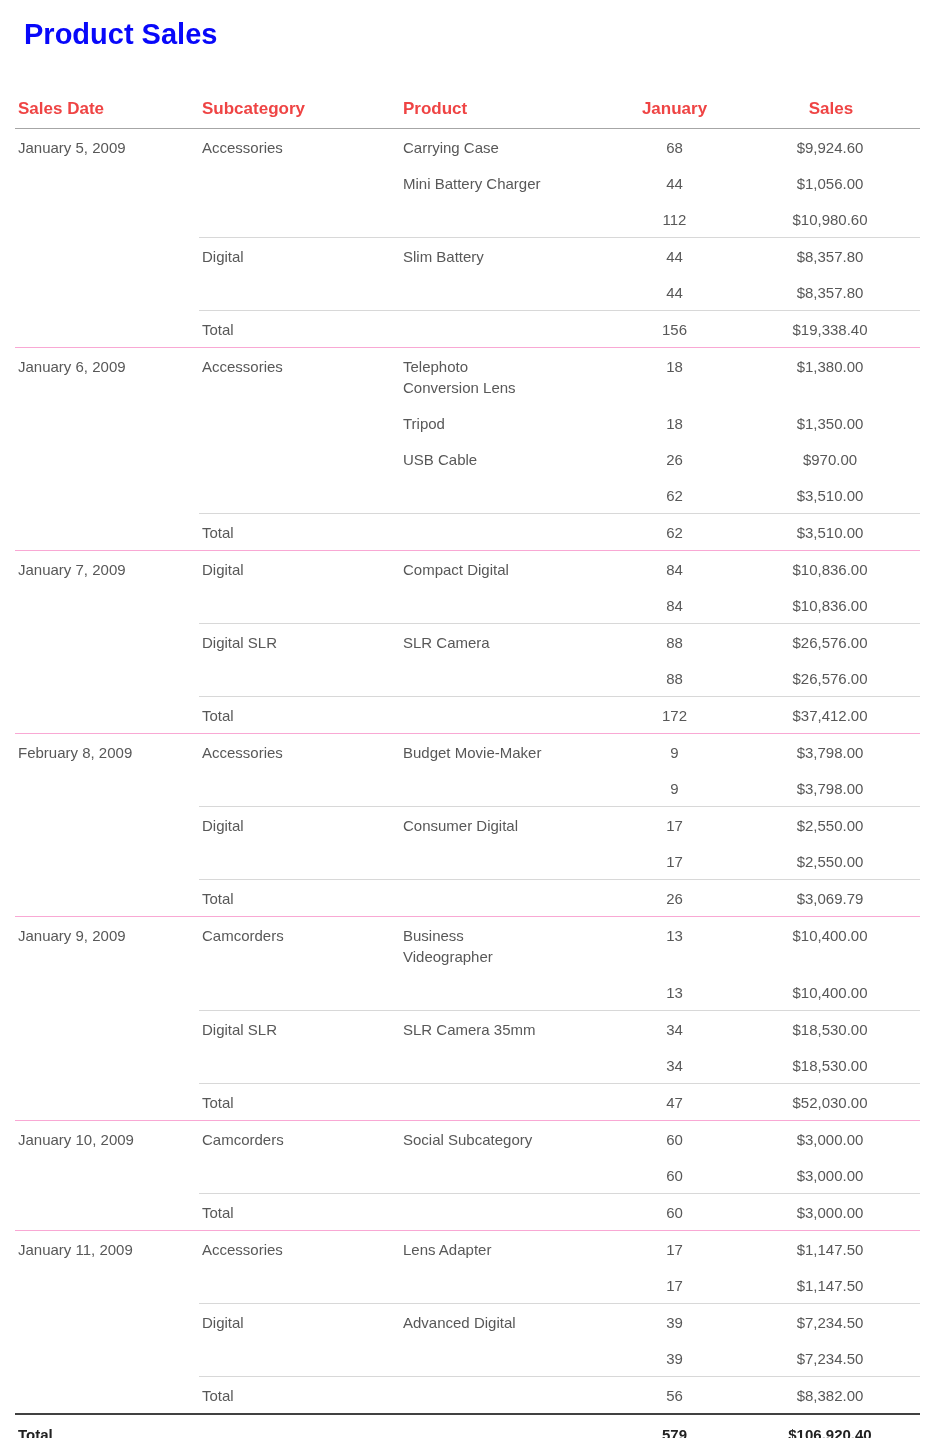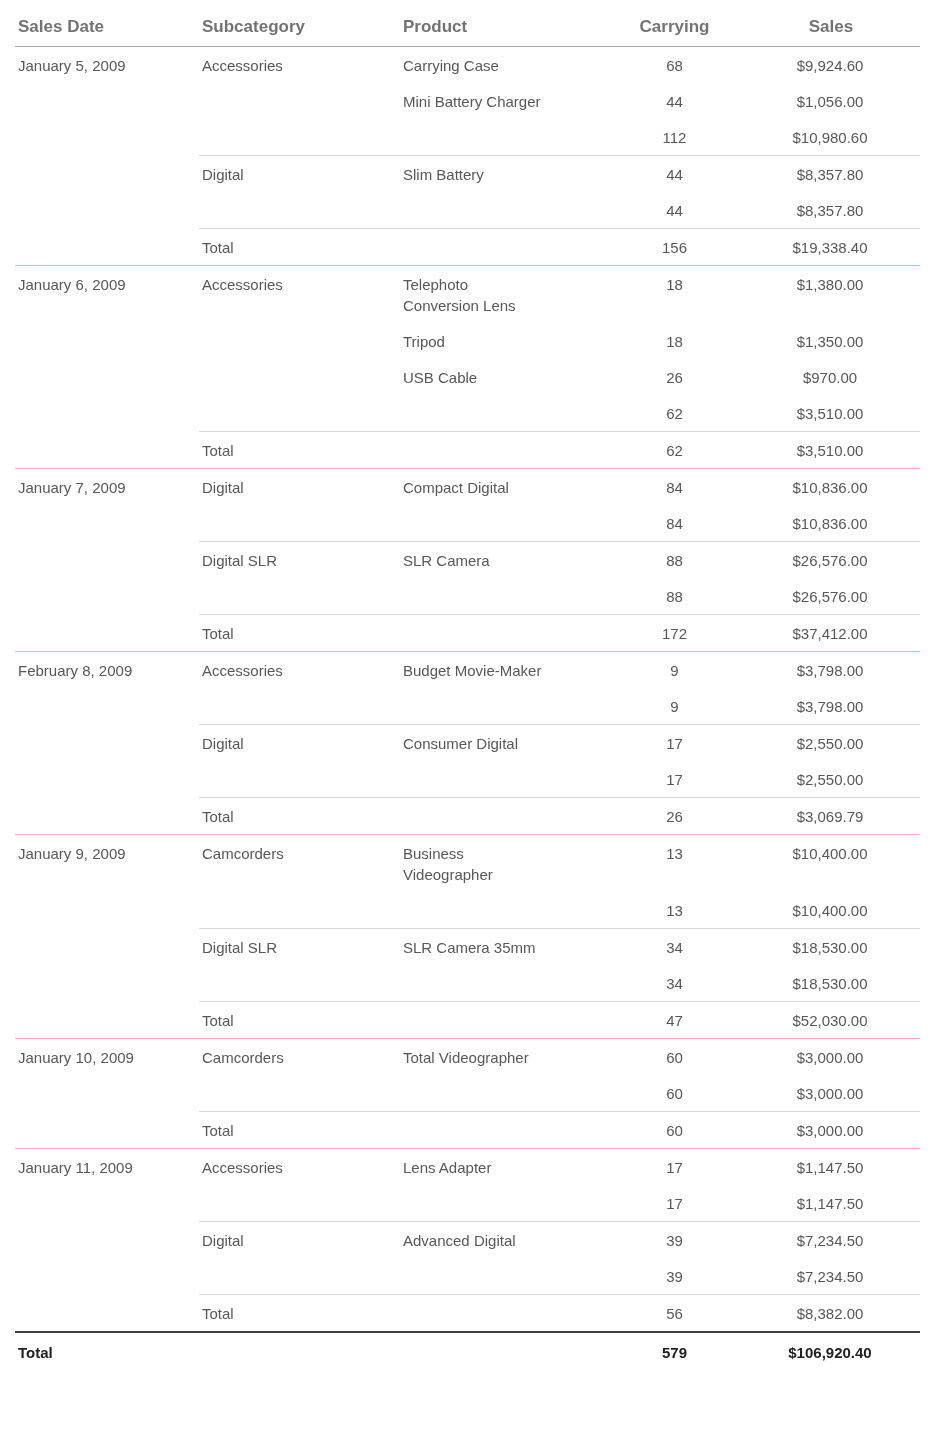--- a/index.html
+++ b/index.html
@@ -25,21 +25,21 @@
   }
   col.c-date { width: 184px; }
   col.c-subcat { width: 201px; }
   col.c-product { width: 207px; }
   col.c-qty { width: 135px; }
   col.c-sales { width: 178px; }
   th {
     font-size: 17px;
     line-height: 21px;
     font-weight: bold;
-    color: #737373;
+    color: #ef4444;
     text-align: left;
     vertical-align: bottom;
     padding: 0 0 9px 3px;
     border-bottom: 1px solid #A6A6A6;
     margin-left: 47px;
   }
   th.qty-h, th.sales-h { text-align: center; padding-left: 0; }
   td {
     font-size: 15px;
     line-height: 21px;
@@ -56,35 +56,36 @@
   tr[data-name="grand-total-row"] td {
     font-weight: bold;
     color: #222222;
     padding-top: 9px;
   }
 </style>
 </head>
 <body>
 
 <div class="page" data-name="report-page">
+  <h1 class="report-title" data-name="report-title">Product Sales</h1>
 
   <table class="sales-table" data-name="sales-table">
     <colgroup>
       <col class="c-date">
         <col class="c-subcat">
         <col class="c-product">
         <col class="c-qty">
         <col class="c-sales">
     </colgroup>
     <thead data-name="table-header">
       <tr data-name="header-row">
         <th data-name="column-header-sales-date">Sales Date</th>
         <th data-name="column-header-subcategory">Subcategory</th>
         <th data-name="column-header-product">Product</th>
-        <th class="qty-h" data-name="column-header-quantity">Carrying</th>
+        <th class="qty-h" data-name="column-header-quantity">January</th>
         <th class="sales-h" data-name="column-header-sales">Sales</th>
       </tr>
     </thead>
     <tbody data-name="sales-table-body">
         <tr data-name="product-row">
           <td class="date" data-name="date-cell" rowspan="6">January 5, 2009</td>
           <td class=" subcat" data-name="subcategory-cell" rowspan="3">Accessories</td>
           <td class=" product" data-name="product-cell">Carrying Case</td>
           <td class=" qty" data-name="quantity-cell">68</td>
           <td class=" sales" data-name="sales-cell">$9,924.60</td>
@@ -229,21 +230,21 @@
         </tr>
         <tr data-name="date-total-row">
           <td class="sep-top subcat" data-name="total-label-cell">Total</td>
           <td class="sep-top product" data-name="product-cell-empty"></td>
           <td class="sep-top qty" data-name="total-quantity-cell">47</td>
           <td class="sep-top sales" data-name="total-sales-cell">$52,030.00</td>
         </tr>
         <tr data-name="product-row">
           <td class="group-top date" data-name="date-cell" rowspan="3">January 10, 2009</td>
           <td class="group-top subcat" data-name="subcategory-cell" rowspan="2">Camcorders</td>
-          <td class="group-top product" data-name="product-cell">Total Videographer</td>
+          <td class="group-top product" data-name="product-cell">Social Subcategory</td>
           <td class="group-top qty" data-name="quantity-cell">60</td>
           <td class="group-top sales" data-name="sales-cell">$3,000.00</td>
         </tr>
         <tr data-name="subtotal-row">
           <td class="product" data-name="product-cell-empty"></td>
           <td class="qty" data-name="subtotal-quantity-cell">60</td>
           <td class="sales" data-name="subtotal-sales-cell">$3,000.00</td>
         </tr>
         <tr data-name="date-total-row">
           <td class="sep-top subcat" data-name="total-label-cell">Total</td>

